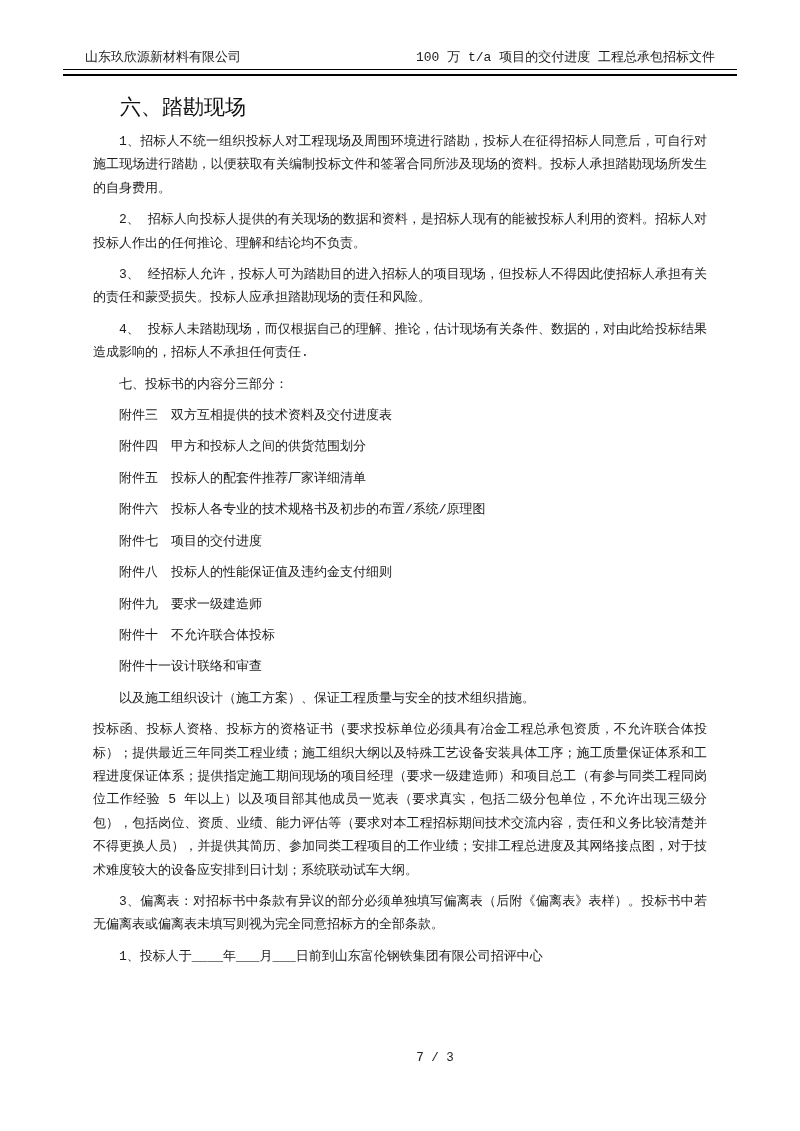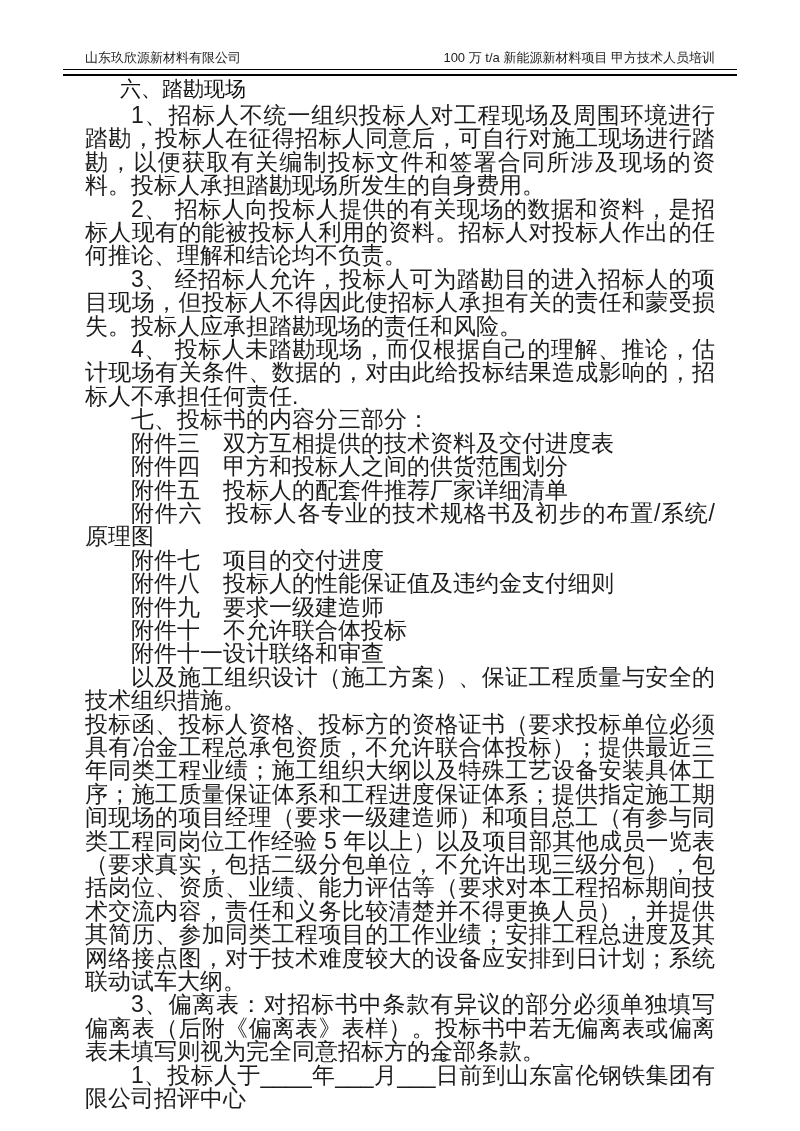--- a/index.html
+++ b/index.html
@@ -1,57 +1,57 @@
 <!DOCTYPE html>
 <html><head>
 <meta charset="utf-8">
 <style>
   html,body { margin:0; padding:0; background:#ffffff; }
   .page {
     position:relative;
     width:800px; height:1131px;
     background:#ffffff;
     overflow:hidden;
-    font-family:Liberation Sans, sans-serif;
+    font-family:Liberation Mono, monospace;
     color:#1c1c1c;
   }
   .header {
     position:absolute; top:50px; left:85px; width:630px;
     display:flex; justify-content:space-between; align-items:flex-end;
     font-size:13px; line-height:16px; white-space:nowrap;
   }
   .rule { position:absolute; left:63px; width:674px; background:#000; }
   .rule.thin  { top:69px; height:1px; }
   .rule.thick { top:74px; height:2px; }
   .content {
-    position:absolute; top:75px; left:85px; width:630px;
+    position:absolute; top:95px; left:85px; width:630px;
   }
   .heading {
     font-size:21px; font-weight:normal;
     margin:0 0 2px 0; text-indent:35px; line-height:27px;
     color:#111;
   }
   .para {
-    margin:0; font-size:23px; line-height:23.4px;
+    margin:8px; font-size:13px; line-height:23.4px;
     text-align:justify; text-justify:inter-ideograph;
   }
   .indent { text-indent:2em; }
   .footer {
     position:absolute; top:1051px; left:0; width:800px;
     text-align:center; font-size:12.5px; color:#222;padding-left:35px;
   }
 </style>
 </head>
 <body>
 
 <div class="page">
 
   <div class="header">
     <span>山东玖欣源新材料有限公司</span>
-    <span>100 万 t/a 新能源新材料项目 甲方技术人员培训</span>
+    <span>100 万 t/a 项目的交付进度 工程总承包招标文件</span>
   </div>
   <div class="rule thin"></div>
   <div class="rule thick"></div>
 
   <div class="content">
     <h1 class="heading">六、踏勘现场</h1>
 
     <p class="para indent">1、招标人不统一组织投标人对工程现场及周围环境进行踏勘，投标人在征得招标人同意后，可自行对施工现场进行踏勘，以便获取有关编制投标文件和签署合同所涉及现场的资料。投标人承担踏勘现场所发生的自身费用。</p>
     <p class="para indent">2、 招标人向投标人提供的有关现场的数据和资料，是招标人现有的能被投标人利用的资料。招标人对投标人作出的任何推论、理解和结论均不负责。</p>
     <p class="para indent">3、 经招标人允许，投标人可为踏勘目的进入招标人的项目现场，但投标人不得因此使招标人承担有关的责任和蒙受损失。投标人应承担踏勘现场的责任和风险。</p>

